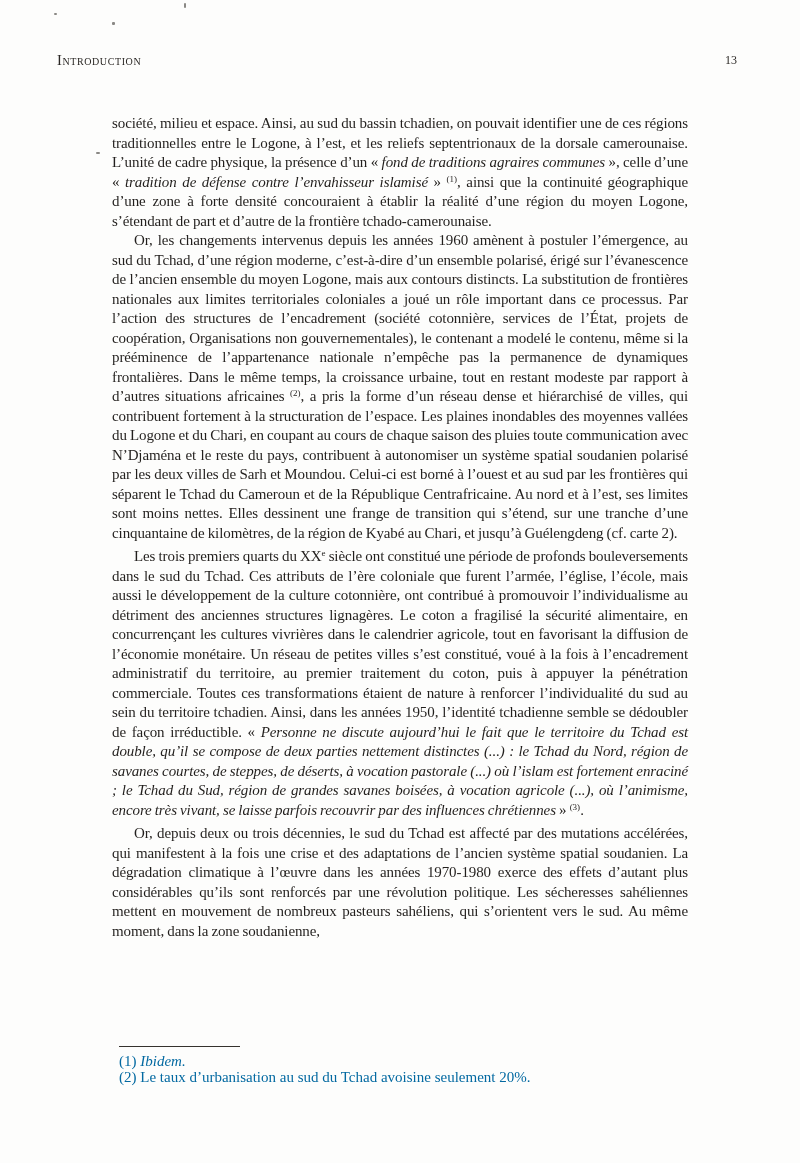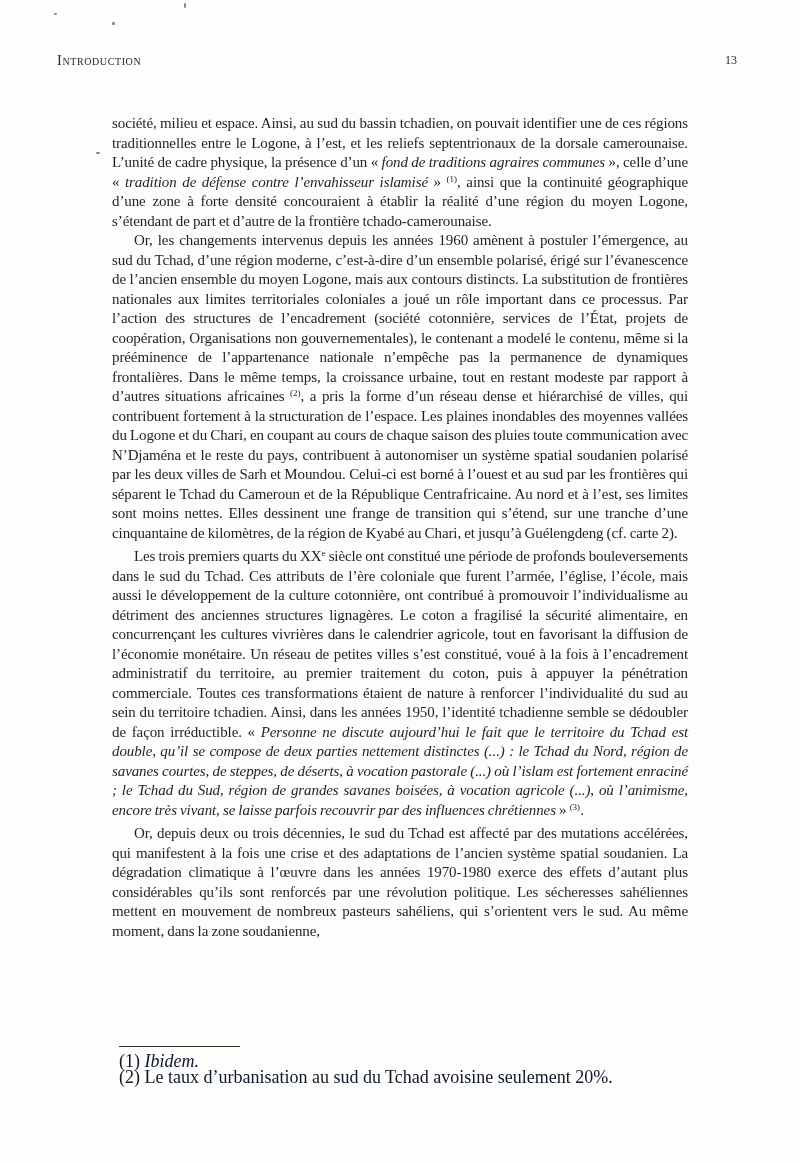--- a/index.html
+++ b/index.html
@@ -50,23 +50,23 @@
     font-size: 9px;
     line-height: 0;
     vertical-align: 5px;
     letter-spacing: 0;
   }
   .footnotes {
     position: absolute;
     left: 119px;
     top: 1046px;
     width: 570px;
-    font-size: 18px;
+    font-size: 15px;
     line-height: 15.8px;
-    color: #0f172a;
+    color: #0369a1;
   }
   .footnote-rule {
     width: 121px;
     border-top: 1.5px solid #35322e;
     margin-bottom: 7px;
   }
   .footnote { margin: 0; }
   .speck { position: absolute; background: #8a8885; border-radius: 1px; }
 </style>
 </head>

